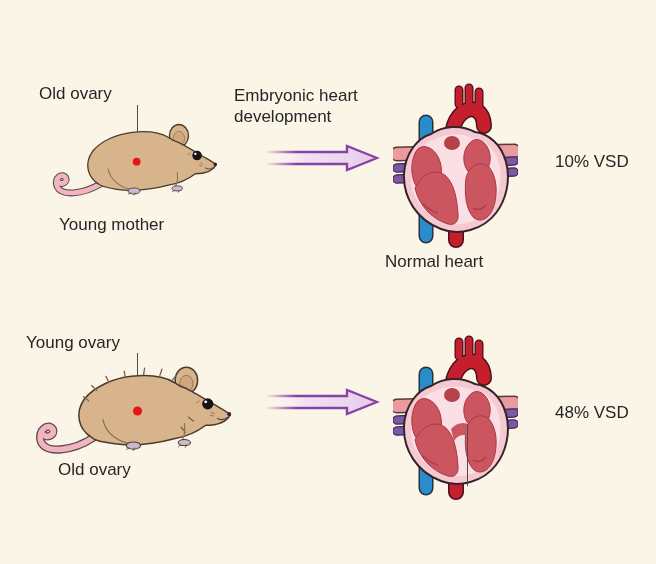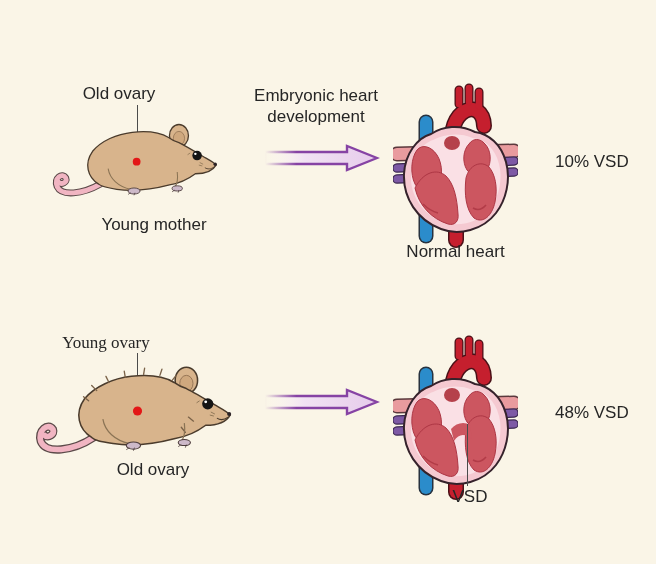--- a/index.html
+++ b/index.html
@@ -8,21 +8,20 @@
     width:656px;height:564px;
     background:#faf5e7;
     overflow:hidden;
     font-family:"Liberation Sans",sans-serif;
   }
   .label{
     position:absolute;
     font-size:17px;
     line-height:1.22;
     color:#262626;
-    text-align:center;
     white-space:nowrap;
   }
   .label.left-align{text-align:left;margin-left:24px;}
   .pointer-line{
     position:absolute;
     width:1px;
     background:#4b4b4b;
   }
   svg{position:absolute;display:block;}
 </style>
@@ -123,25 +122,25 @@
     <g fill="#cc5660" stroke="#ad3644" stroke-width="1">
       <path d="M24,70 C18,78 17,94 22,104 C27,113 38,115 44,108 C50,100 50,84 44,75 C38,66 29,64 24,70 Z"></path>
       <path d="M76,64 C70,70 69,82 74,90 C79,97 89,97 94,90 C99,82 98,70 92,64 C87,58 80,58 76,64 Z"></path>
       <path d="M22,108 C26,126 39,139 55,144 C62,146 66,141 65,134 C64,118 61,104 53,96 C44,88 30,92 22,108 Z"></path>
       <path d="M73,98 C71,114 73,130 81,138 C90,144 99,136 102,122 C105,107 102,94 96,87 C88,80 76,85 73,98 Z"></path>
     </g>
     <ellipse cx="59" cy="63" rx="8" ry="7" fill="#b5414b"></ellipse>
     <path d="M30,124 q7,7 15,9 M80,128 q7,4 13,-3" fill="none" stroke="#b23c48" stroke-width="1.6"></path>
   </svg>
 
-  <div class="label" style="left:385px;top:242px;width:141px;">Normal heart</div>
+  <div class="label" style="left:385px;top:252px;width:141px;">Normal heart</div>
 
   <div class="label left-align" style="left:531px;top:152px;width:110px;">10% VSD</div>
 
-  <div class="label" style="left:26px;top:333px;width:160px;font-family:Liberation Serif, serif;">Young ovary</div>
+  <div class="label" style="left:26px;top:333px;width:160px;">Young ovary</div>
   <div class="pointer-line" style="left:137px;top:353px;height:57px;"></div>
 
   <svg style="left:25px;top:356px;" width="225" height="112" viewBox="0 0 200 110">
     <g>
       <path d="M57,80 C36,94 10,96 5,84 C2,73 12,65 17,72 C19,77 12,81 9,78" fill="none" stroke="#5b4a49" stroke-width="8" stroke-linecap="round"></path>
       <path d="M57,80 C36,94 10,96 5,84 C2,73 12,65 17,72 C19,77 12,81 9,78" fill="none" stroke="#f1b5c2" stroke-width="5.5" stroke-linecap="round"></path>
     </g>
     <g>
       <ellipse cx="148" cy="24" rx="11" ry="13" fill="#d8b48c" stroke="#4a3b2c" stroke-width="1.5"></ellipse>
       <ellipse cx="148" cy="27" rx="6.5" ry="8" fill="#cfa87e" stroke="#8a6a4c" stroke-width="0.8"></ellipse>
@@ -213,17 +212,16 @@
       <path d="M73,98 C71,114 73,130 81,138 C90,144 99,136 102,122 C105,107 102,94 96,87 C88,80 76,85 73,98 Z"></path>
 
       <path stroke="none" d="M58,97 C63,91 71,89 77,93 L79,107 C71,101 66,102 61,109 Z"></path>
     </g>
     <ellipse cx="59" cy="63" rx="8" ry="7" fill="#b5414b"></ellipse>
     <path d="M30,124 q7,7 15,9 M80,128 q7,4 13,-3" fill="none" stroke="#b23c48" stroke-width="1.6"></path>
   </svg>
 
   <div class="pointer-line" style="left:467px;top:424px;height:62px;"></div>
 
-  <div class="label" style="left:430px;top:487px;width:80px;">VSD</div>
 
   <div class="label left-align" style="left:531px;top:403px;width:110px;">48% VSD</div>
 
 </div>
 
 </body></html>

